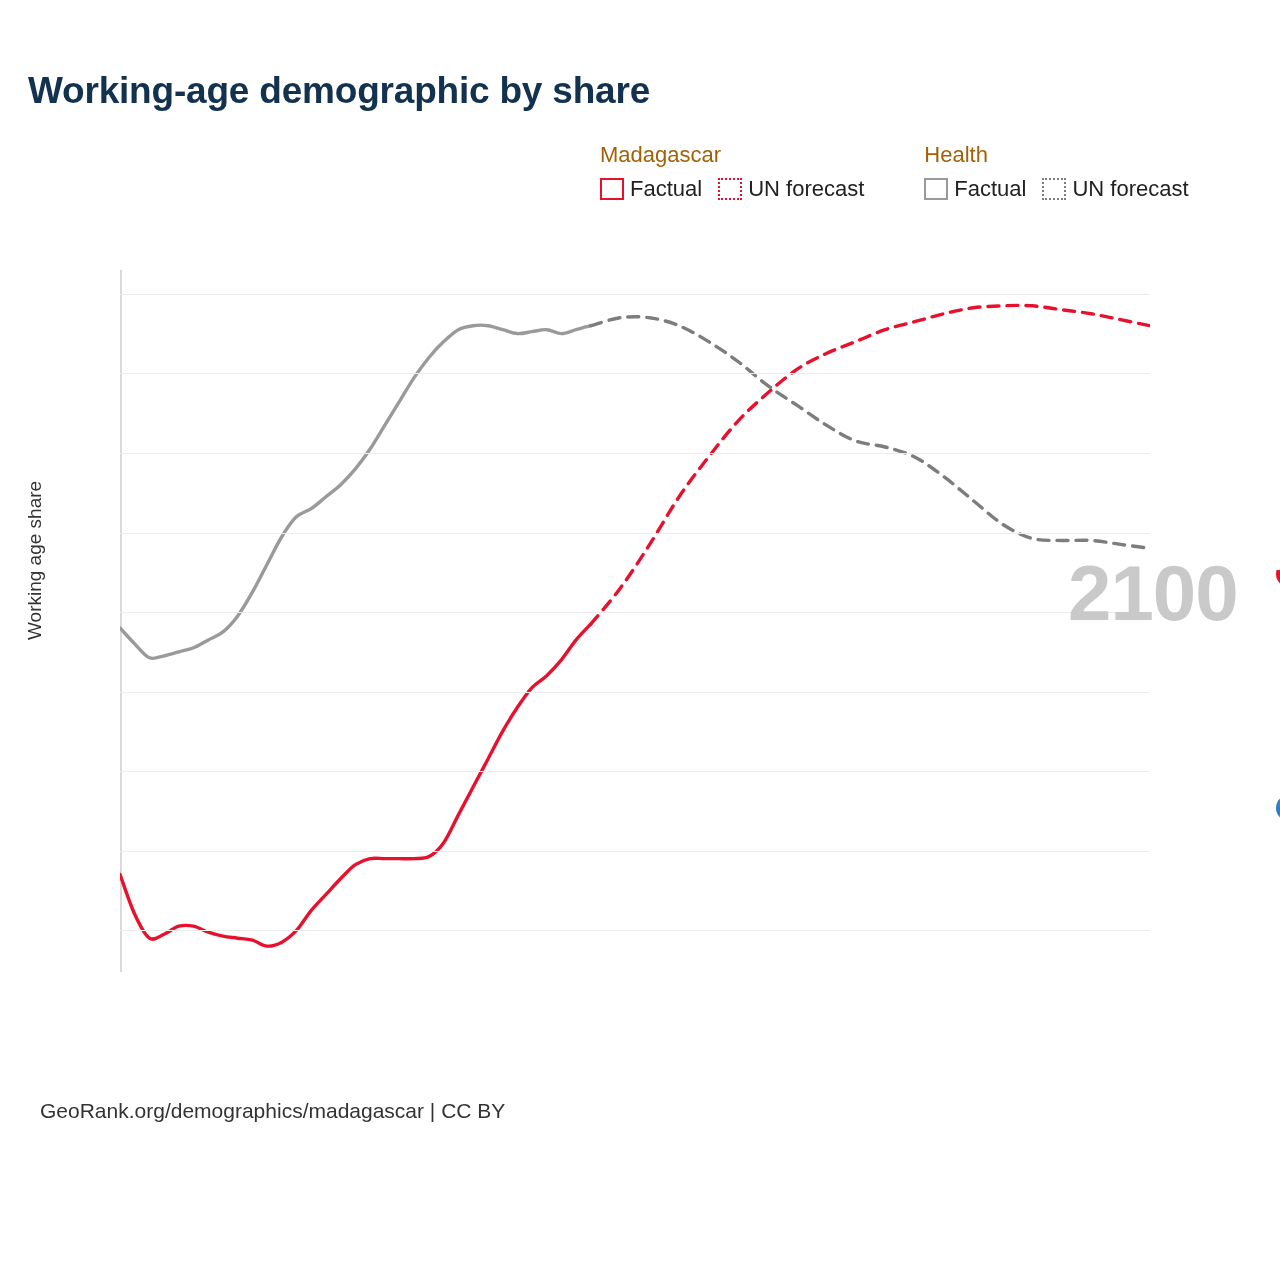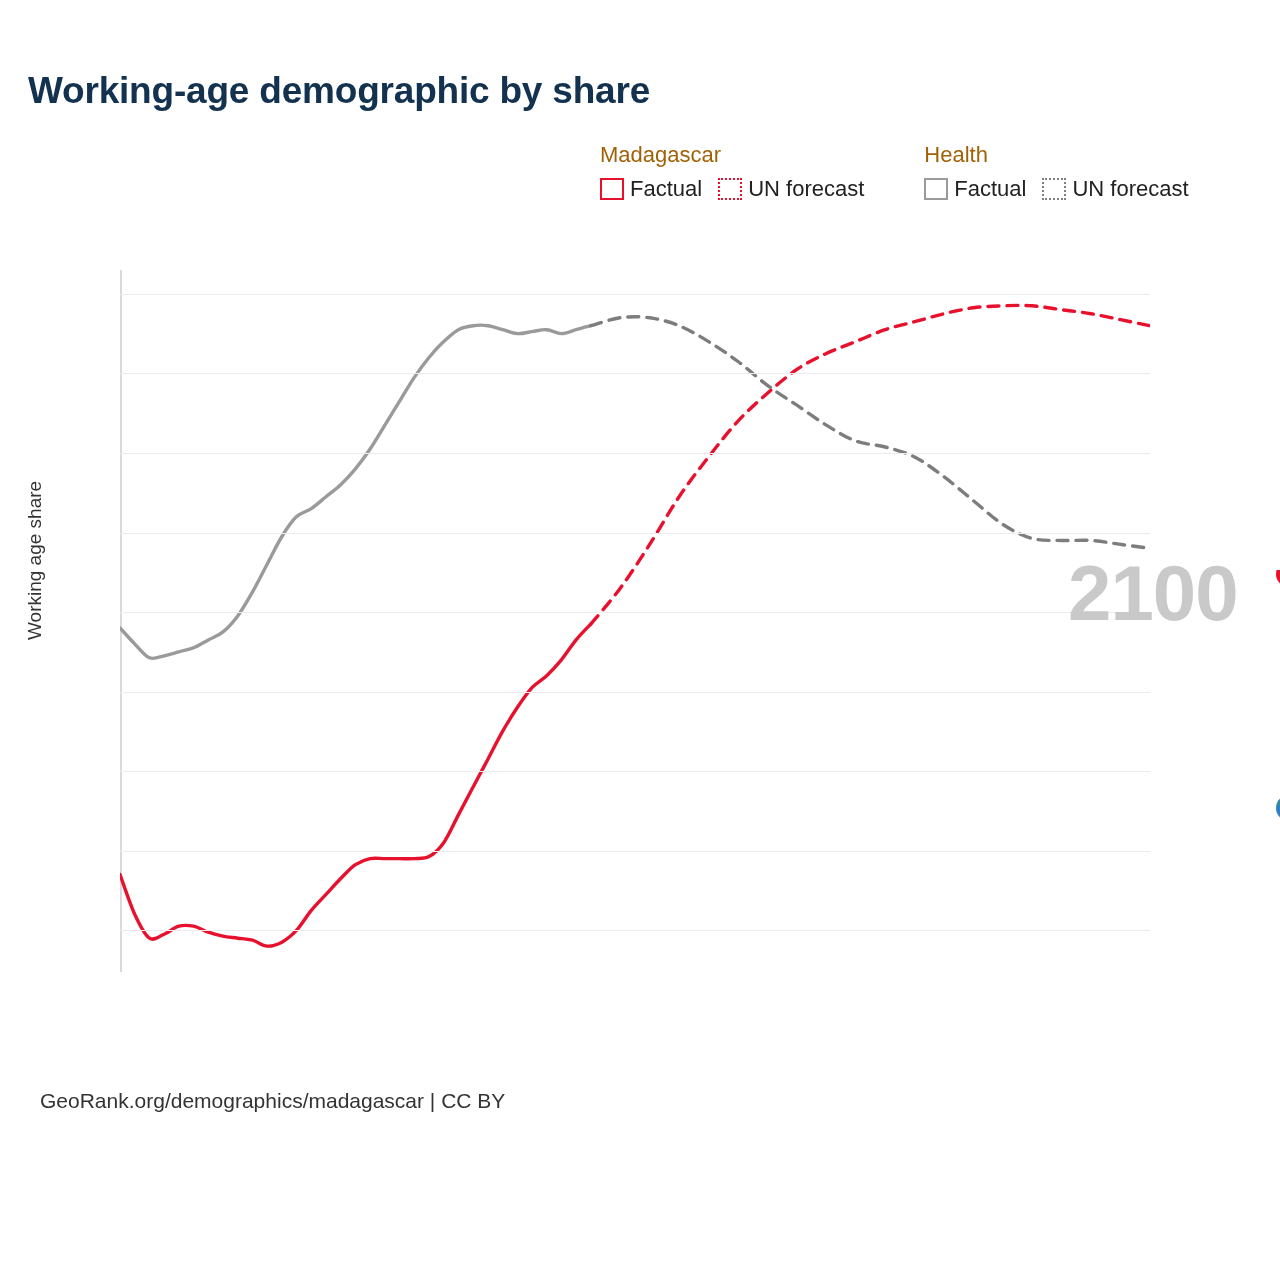--- a/index.html
+++ b/index.html
@@ -112,21 +112,21 @@
   
   #footer {
     position: absolute;
     left: 40px;
     top: 1085px;
     width: 1180px;
     font-size: 21px;
     color: #333333;
     line-height: 1.55;
   }
-  #footer-line2 { }
+  #footer-line2 { margin-top: 10px; }
 </style>
 </head>
 <body>
 
 <div id="page-title">Working-age demographic by share</div>
 
 <div id="legend">
   <div class="legend-group">
     <div class="legend-group-title">Madagascar</div>
     <div class="legend-items">

